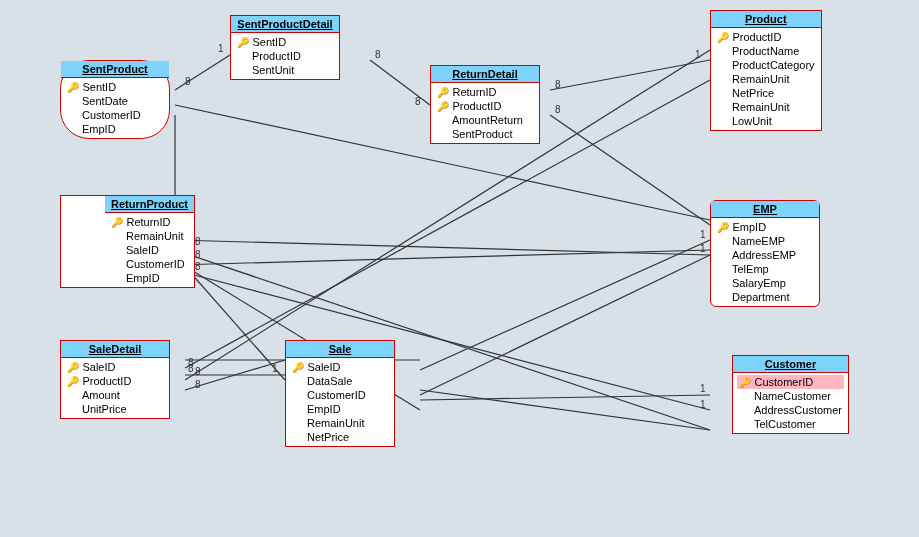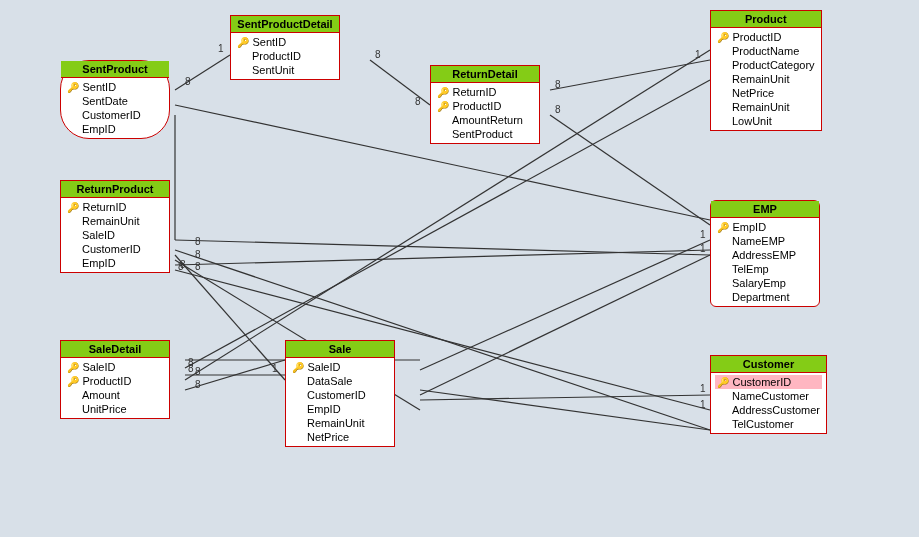--- a/index.html
+++ b/index.html
@@ -18,26 +18,27 @@
       width: 919px;
       height: 537px;
     }
     .table-box {
       position: absolute;
       background: white;
       border: 1.5px solid #cc0000;
       min-width: 110px;
     }
     .table-header {
-      background: #84cc16;
+      background: #7dd3fc;
       border-bottom: 1.5px solid #cc0000;
       padding: 2px 6px;
       font-weight: bold;
       font-size: 11px;
       text-align: center;
+      text-decoration: underline;
     }
     .table-body {
       padding: 2px 4px;
     }
     .table-row {
       display: flex;
       align-items: center;
       padding: 1px 2px;
       white-space: nowrap;
     }
@@ -192,21 +193,21 @@
           <div class="table-row">
             <span style="width: 15px; display: inline-block;"></span>
             <span class="field-name">AmountReturn</span>
           </div>
           <div class="table-row">
             <span style="width: 15px; display: inline-block;"></span>
             <span class="field-name">SentProduct</span>
           </div>
         </div>
       </div>
-      <div class="table-box" style="left: 60px; top: 180px;">
+      <div class="table-box" style="left: 60px; top: 195px; padding-left: 44px;">
         <div class="table-header">ReturnProduct</div>
         <div class="table-body">
           <div class="table-row">
             <span class="key-icon">🔑</span>
             <span class="field-name">ReturnID</span>
           </div>
           <div class="table-row">
             <span style="width: 15px; display: inline-block;"></span>
             <span class="field-name">RemainUnit</span>
           </div>
@@ -329,21 +330,21 @@
           <div class="table-row">
             <span style="width: 15px; display: inline-block;"></span>
             <span class="field-name">SalaryEmp</span>
           </div>
           <div class="table-row">
             <span style="width: 15px; display: inline-block;"></span>
             <span class="field-name">Department</span>
           </div>
         </div>
       </div>
-      <div class="table-box" style="left: 710px; top: 355px;">
+      <div class="table-box" style="left: 732px; top: 355px;">
         <div class="table-header">Customer</div>
         <div class="table-body">
           <div class="table-row highlighted">
             <span class="key-icon">🔑</span>
             <span class="field-name">CustomerID</span>
           </div>
           <div class="table-row">
             <span style="width: 15px; display: inline-block;"></span>
             <span class="field-name">NameCustomer</span>
           </div>

